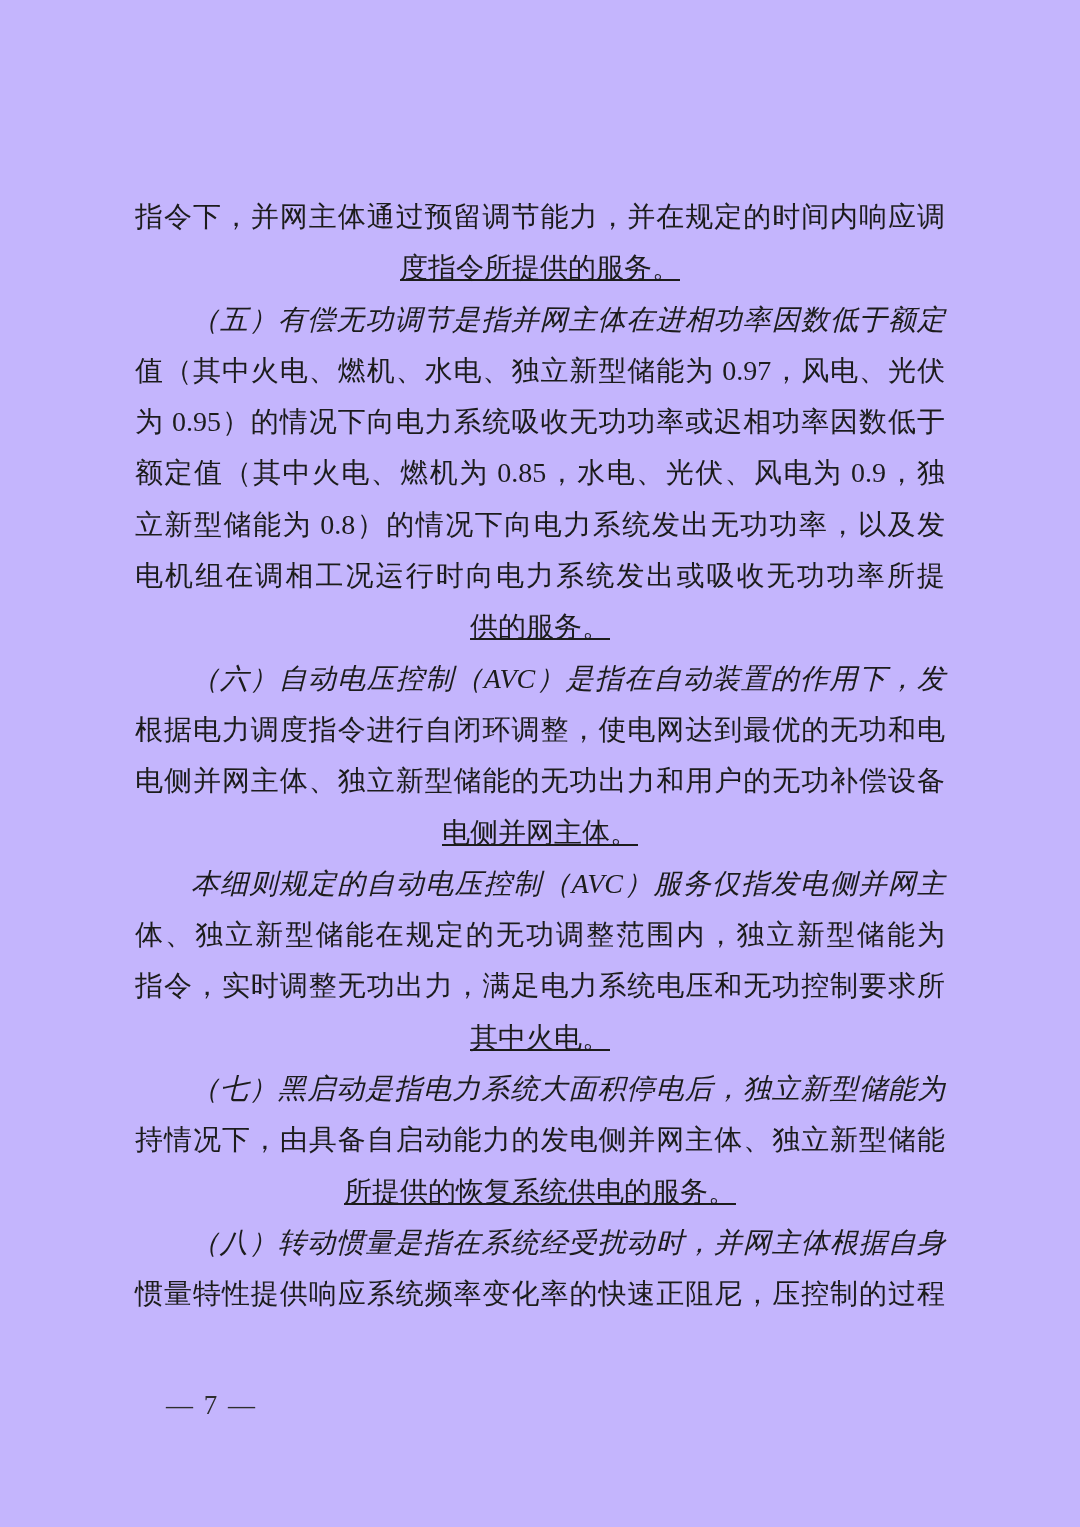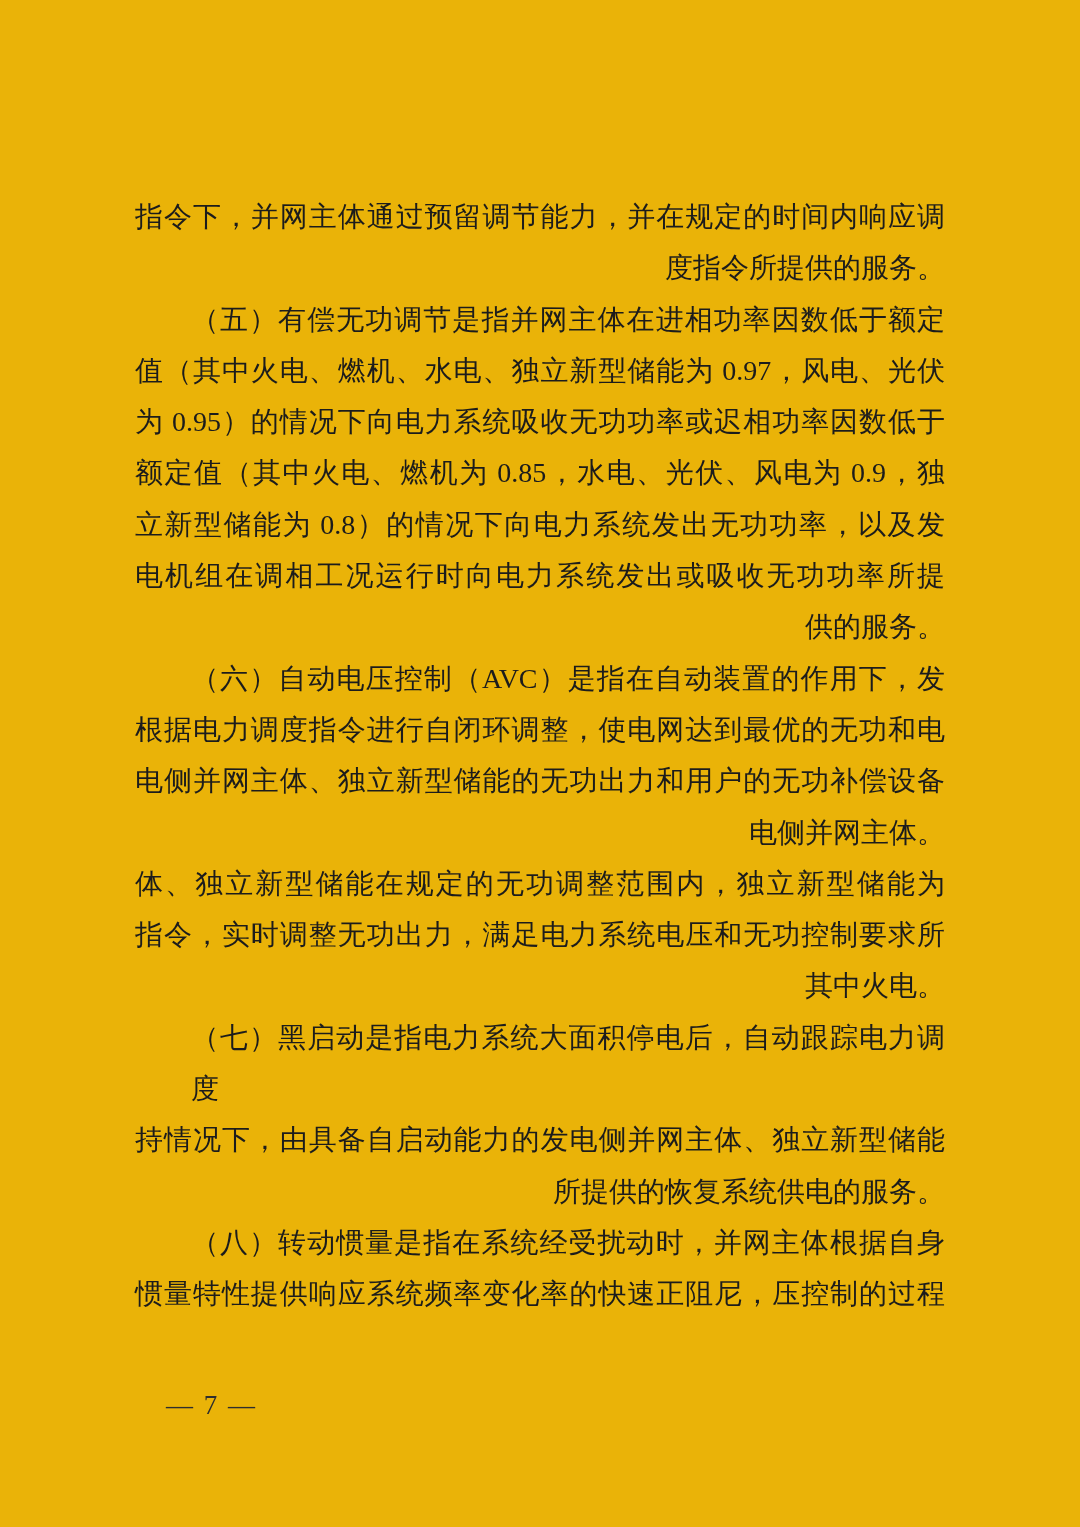--- a/index.html
+++ b/index.html
@@ -4,21 +4,21 @@
 <style>
   html, body {
     margin: 0;
     padding: 0;
     background: #ffffff;
   }
   .page {
     position: relative;
     width: 1080px;
     height: 1527px;
-    background: #eab308;
+    background: #c4b5fd;
     overflow: hidden;
     font-family: "Liberation Serif", "DejaVu Serif", serif;
     color: #1c1c1c;
   }
   .text-block {
     position: absolute;
     left: 135px;
     top: 191px;
     width: 810px;
     font-size: 28px;
@@ -29,26 +29,28 @@
     padding: 0;
   }
   
   .ln {
     text-align: justify;
     text-align-last: justify;
     white-space: normal;
   }
   
   .ln.end {
-    text-align: right;
+    text-align: center;
     text-align-last: auto;
+    text-decoration: underline;
   }
   
   .ln.ind {
     padding-left: 56px;
+    font-style: italic;
   }
   .page-number {
     position: absolute;
     left: 166px;
     top: 1388px;
     font-size: 27px;
     line-height: 34px;
     color: #2e2e2e;
     letter-spacing: 2px;
   }
@@ -76,27 +78,28 @@
     </div>
 
     <div class="para">
       <div class="ln ind">（六）自动电压控制（AVC）是指在自动装置的作用下，发</div>
       <div class="ln">根据电力调度指令进行自闭环调整，使电网达到最优的无功和电</div>
       <div class="ln">电侧并网主体、独立新型储能的无功出力和用户的无功补偿设备</div>
       <div class="ln end">电侧并网主体。</div>
     </div>
 
     <div class="para">
+      <div class="ln ind">本细则规定的自动电压控制（AVC）服务仅指发电侧并网主</div>
       <div class="ln">体、独立新型储能在规定的无功调整范围内，独立新型储能为</div>
       <div class="ln">指令，实时调整无功出力，满足电力系统电压和无功控制要求所</div>
       <div class="ln end">其中火电。</div>
     </div>
 
     <div class="para">
-      <div class="ln ind">（七）黑启动是指电力系统大面积停电后，自动跟踪电力调度</div>
+      <div class="ln ind">（七）黑启动是指电力系统大面积停电后，独立新型储能为</div>
       <div class="ln">持情况下，由具备自启动能力的发电侧并网主体、独立新型储能</div>
       <div class="ln end">所提供的恢复系统供电的服务。</div>
     </div>
 
     <div class="para">
       <div class="ln ind">（八）转动惯量是指在系统经受扰动时，并网主体根据自身</div>
       <div class="ln">惯量特性提供响应系统频率变化率的快速正阻尼，压控制的过程</div>
     </div>
 
   </div>

